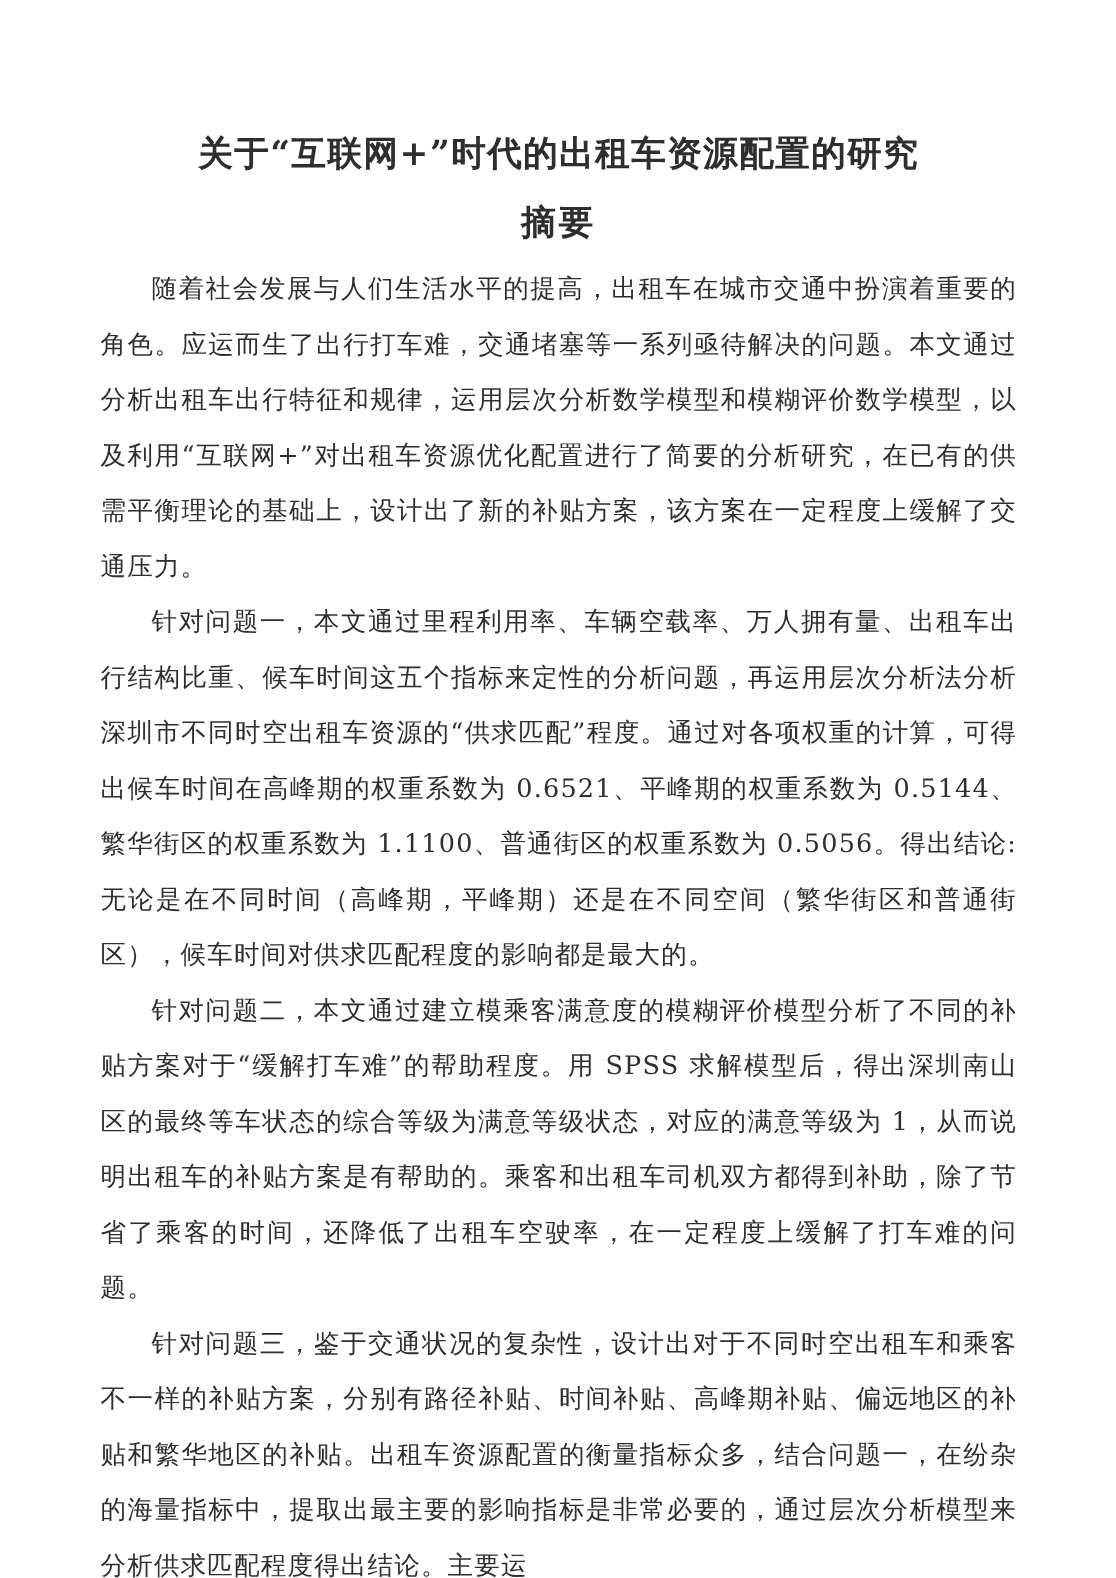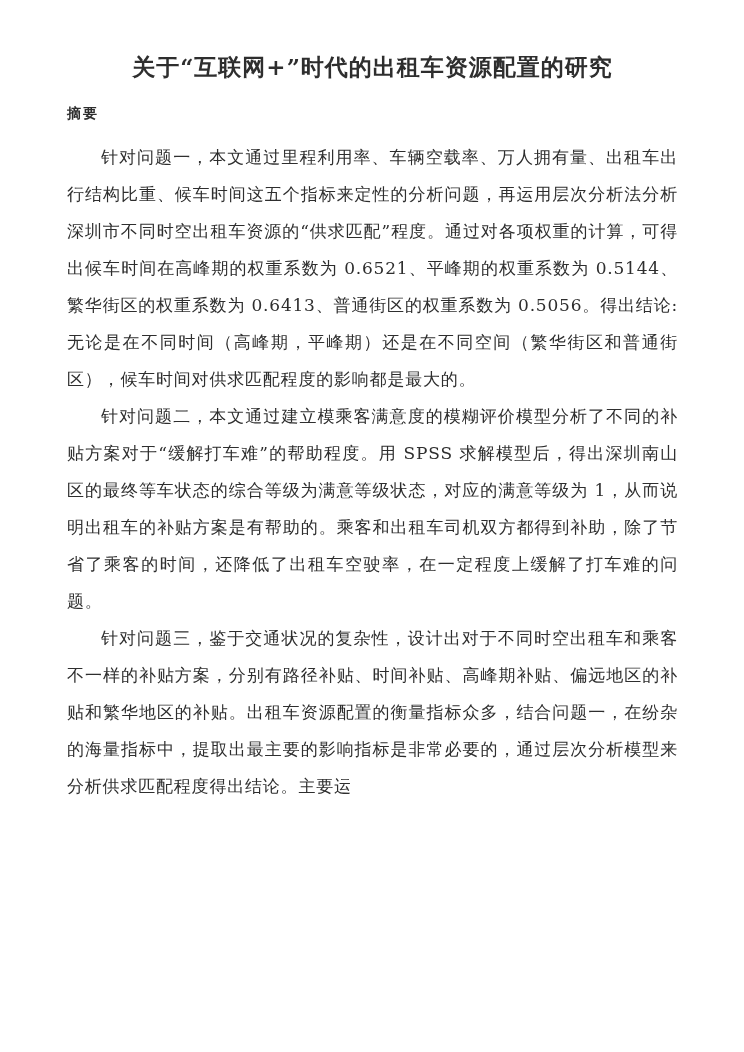--- a/index.html
+++ b/index.html
@@ -11,35 +11,35 @@
     width: 744px;
     height: 1052px;
     overflow: hidden;
     font-family: "DejaVu Serif", "Liberation Serif", serif;
     color: #2e2e2e;
   }
   .page {
     box-sizing: border-box;
     width: 744px;
     height: 1052px;
-    padding: 50px 66px 40px 67px;
+    padding: 86px 66px 40px 67px;
     background: #ffffff;
   }
   .doc-title {
     font-size: 23px;
     font-weight: bold;
     text-align: center;
     margin: 0 0 13px 0;
     line-height: 34px;
     letter-spacing: 1px;
   }
   .abstract-heading {
-    font-size: 14px;
+    font-size: 23px;
     font-weight: bold;
-    text-align: left;
+    text-align: center;
     margin: 0 0 10px 0;
     line-height: 32px;
     letter-spacing: 2px;
   }
   .body-text p {
     font-size: 17px;
     line-height: 37px;
     margin: 0;
     text-align: justify;
     text-justify: inter-ideograph;
@@ -50,17 +50,18 @@
 </style>
 </head>
 <body>
 
 <div class="page">
   <h1 class="doc-title">关于“互联网+”时代的出租车资源配置的研究</h1>
 
   <h2 class="abstract-heading">摘要</h2>
 
   <div class="body-text">
-    <p>针对问题一，本文通过里程利用率、车辆空载率、万人拥有量、出租车出行结构比重、候车时间这五个指标来定性的分析问题，再运用层次分析法分析深圳市不同时空出租车资源的“供求匹配”程度。通过对各项权重的计算，可得出候车时间在高峰期的权重系数为 0.6521、平峰期的权重系数为 0.5144、繁华街区的权重系数为 0.6413、普通街区的权重系数为 0.5056。得出结论:无论是在不同时间（高峰期，平峰期）还是在不同空间（繁华街区和普通街区），候车时间对供求匹配程度的影响都是最大的。</p>
+    <p>随着社会发展与人们生活水平的提高，出租车在城市交通中扮演着重要的角色。应运而生了出行打车难，交通堵塞等一系列亟待解决的问题。本文通过分析出租车出行特征和规律，运用层次分析数学模型和模糊评价数学模型，以及利用“互联网+”对出租车资源优化配置进行了简要的分析研究，在已有的供需平衡理论的基础上，设计出了新的补贴方案，该方案在一定程度上缓解了交通压力。</p>
+    <p>针对问题一，本文通过里程利用率、车辆空载率、万人拥有量、出租车出行结构比重、候车时间这五个指标来定性的分析问题，再运用层次分析法分析深圳市不同时空出租车资源的“供求匹配”程度。通过对各项权重的计算，可得出候车时间在高峰期的权重系数为 0.6521、平峰期的权重系数为 0.5144、繁华街区的权重系数为 1.1100、普通街区的权重系数为 0.5056。得出结论:无论是在不同时间（高峰期，平峰期）还是在不同空间（繁华街区和普通街区），候车时间对供求匹配程度的影响都是最大的。</p>
     <p>针对问题二，本文通过建立模乘客满意度的模糊评价模型分析了不同的补贴方案对于“缓解打车难”的帮助程度。用 SPSS 求解模型后，得出深圳南山区的最终等车状态的综合等级为满意等级状态，对应的满意等级为 1，从而说明出租车的补贴方案是有帮助的。乘客和出租车司机双方都得到补助，除了节省了乘客的时间，还降低了出租车空驶率，在一定程度上缓解了打车难的问题。</p>
     <p>针对问题三，鉴于交通状况的复杂性，设计出对于不同时空出租车和乘客不一样的补贴方案，分别有路径补贴、时间补贴、高峰期补贴、偏远地区的补贴和繁华地区的补贴。出租车资源配置的衡量指标众多，结合问题一，在纷杂的海量指标中，提取出最主要的影响指标是非常必要的，通过层次分析模型来分析供求匹配程度得出结论。主要运</p>
   </div>
 </div>
 
 </body></html>

